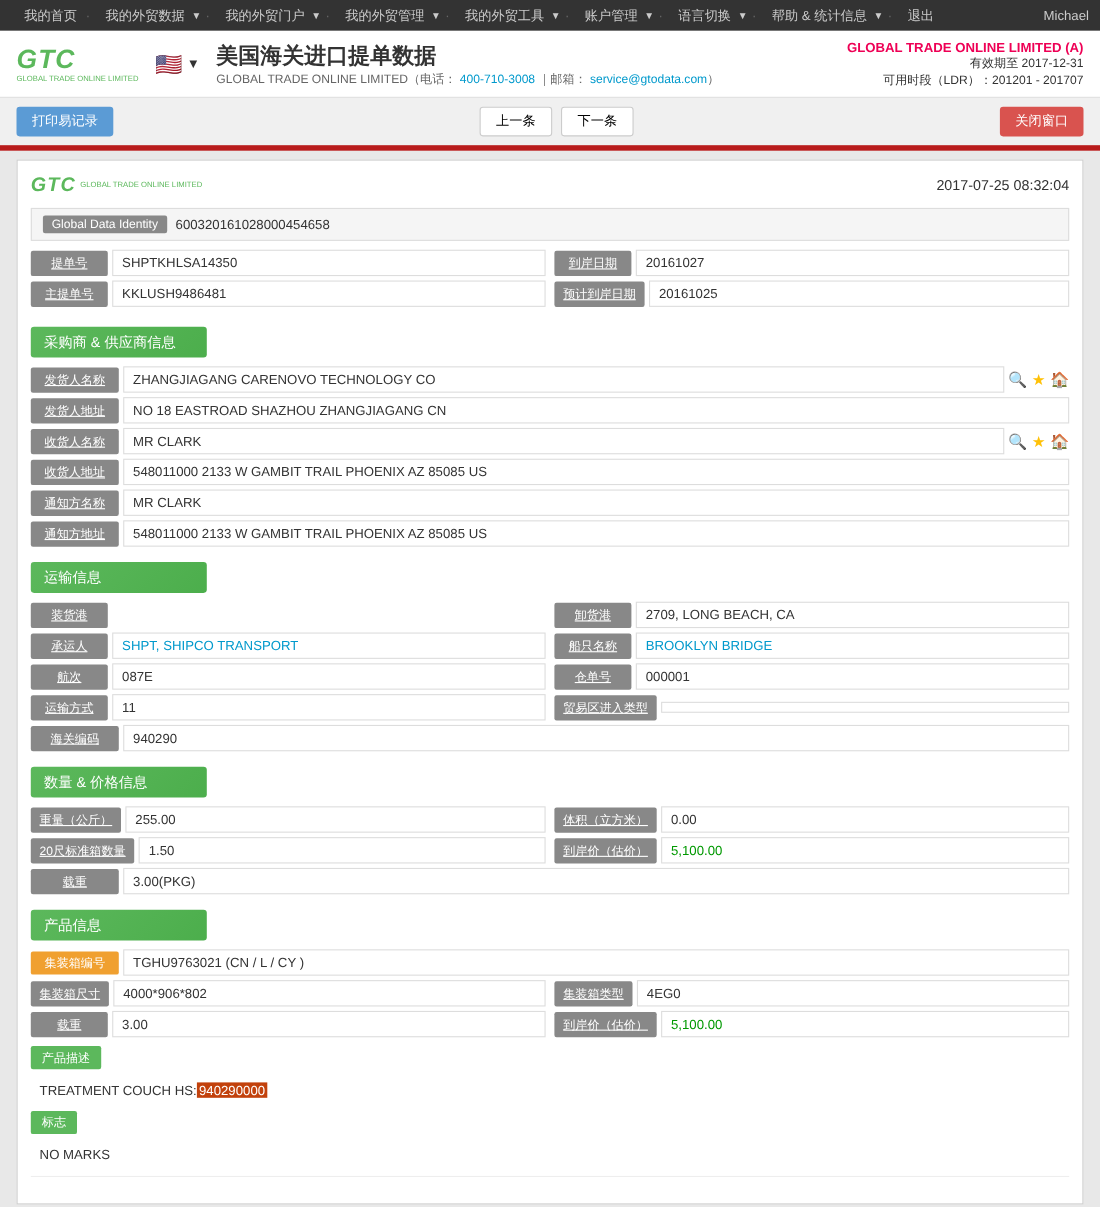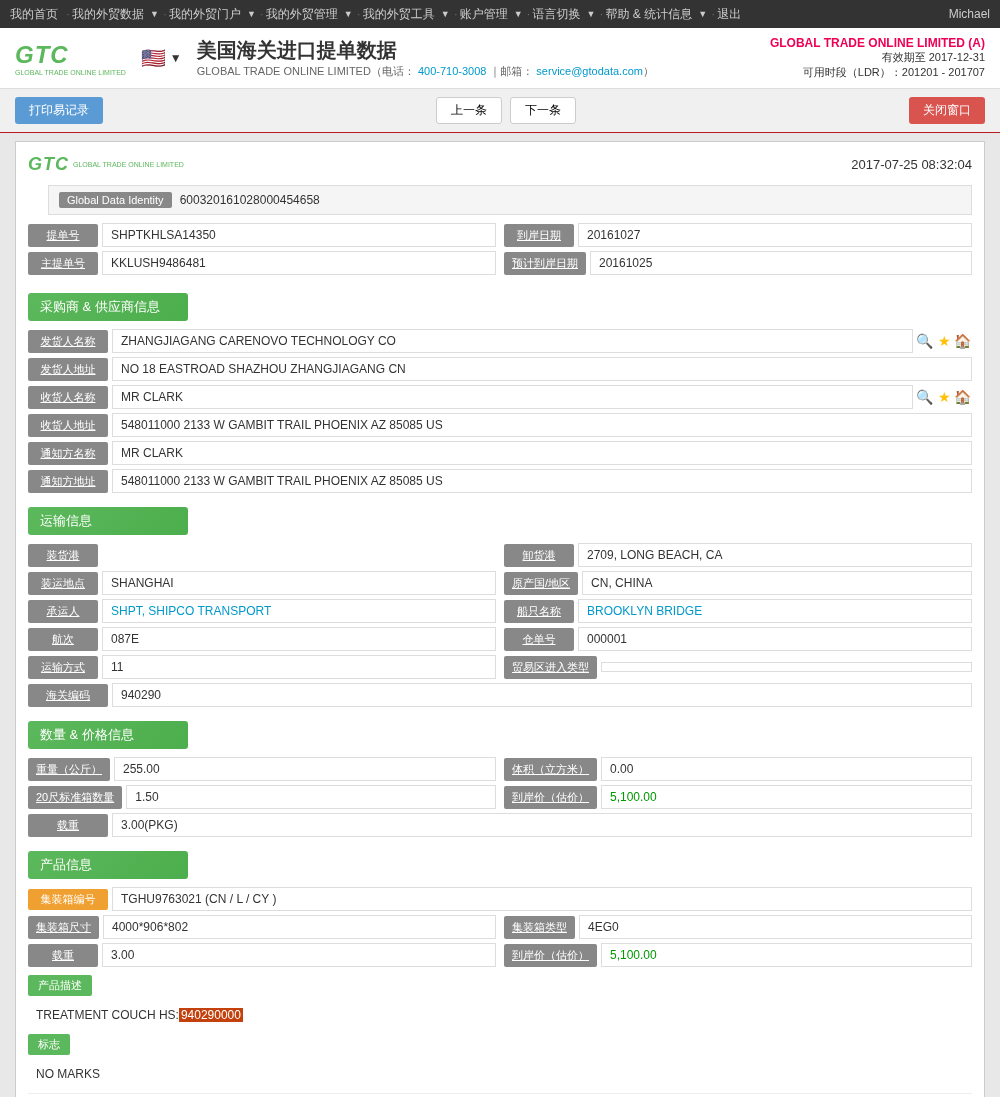--- a/index.html
+++ b/index.html
@@ -9,21 +9,21 @@
     .top-nav {
       background: #333;
       color: #ccc;
       display: flex;
       align-items: center;
       padding: 0 10px;
       height: 28px;
       font-size: 12px;
     }
     .top-nav a { color: #ccc; text-decoration: none; margin-right: 4px; }
-    .top-nav .nav-item { display: flex; align-items: center; margin-right: 2px; cursor: pointer; }
+    .top-nav .nav-item { display: flex; align-items: center; margin-right: 2px; cursor: pointer; margin-left: 12px; }
     .top-nav .spacer { flex: 1; }
     .top-nav .user { color: #ccc; padding-left: 24px; }
 
     
     .header {
       background: #fff;
       display: flex;
       align-items: center;
       padding: 8px 15px;
       border-bottom: 1px solid #ddd;
@@ -38,21 +38,21 @@
     .account-info .company-name { color: #e05; font-weight: bold; font-size: 12px; }
     .account-info .validity { color: #333; }
 
     
     .toolbar {
       background: #f0f0f0;
       padding: 8px 15px;
       display: flex;
       align-items: center;
       gap: 8px;
-      border-bottom: 1px solid #b91c1c;
+      border-bottom: 5px solid #b91c1c;
     }
     .btn-print {
       background: #5b9bd5;
       color: #fff;
       border: none;
       padding: 5px 14px;
       cursor: pointer;
       font-size: 12px;
       border-radius: 3px;
     }
@@ -96,21 +96,20 @@
     
     .identity-row {
       background: #f5f5f5;
       border: 1px solid #ddd;
       padding: 6px 10px;
       margin-bottom: 8px;
       font-size: 12px;
       display: flex;
       align-items: center;
       gap: 8px;
-      margin-left: 20px;
     }
     .identity-label {
       background: #888;
       color: #fff;
       padding: 2px 8px;
       font-size: 11px;
       border-radius: 2px;
       white-space: nowrap;
     }
     .identity-value { color: #333; font-size: 12px; }
@@ -388,30 +387,20 @@
     <div class="field-half">
       <span class="field-label">装货港</span>
     </div>
     <div class="field-half">
       <span class="field-label">卸货港</span>
       <span class="field-value">2709, LONG BEACH, CA</span>
     </div>
   </div>
   <div style="display:flex;gap:8px;margin-bottom:4px;">
     <div class="field-half">
-      <span class="field-label">装运地点</span>
-      <span class="field-value">SHANGHAI</span>
-    </div>
-    <div class="field-half">
-      <span class="field-label">原产国/地区</span>
-      <span class="field-value">CN, CHINA</span>
-    </div>
-  </div>
-  <div style="display:flex;gap:8px;margin-bottom:4px;">
-    <div class="field-half">
       <span class="field-label">承运人</span>
       <span class="field-value blue">SHPT, SHIPCO TRANSPORT</span>
     </div>
     <div class="field-half">
       <span class="field-label">船只名称</span>
       <span class="field-value blue">BROOKLYN BRIDGE</span>
     </div>
   </div>
   <div style="display:flex;gap:8px;margin-bottom:4px;">
     <div class="field-half">

